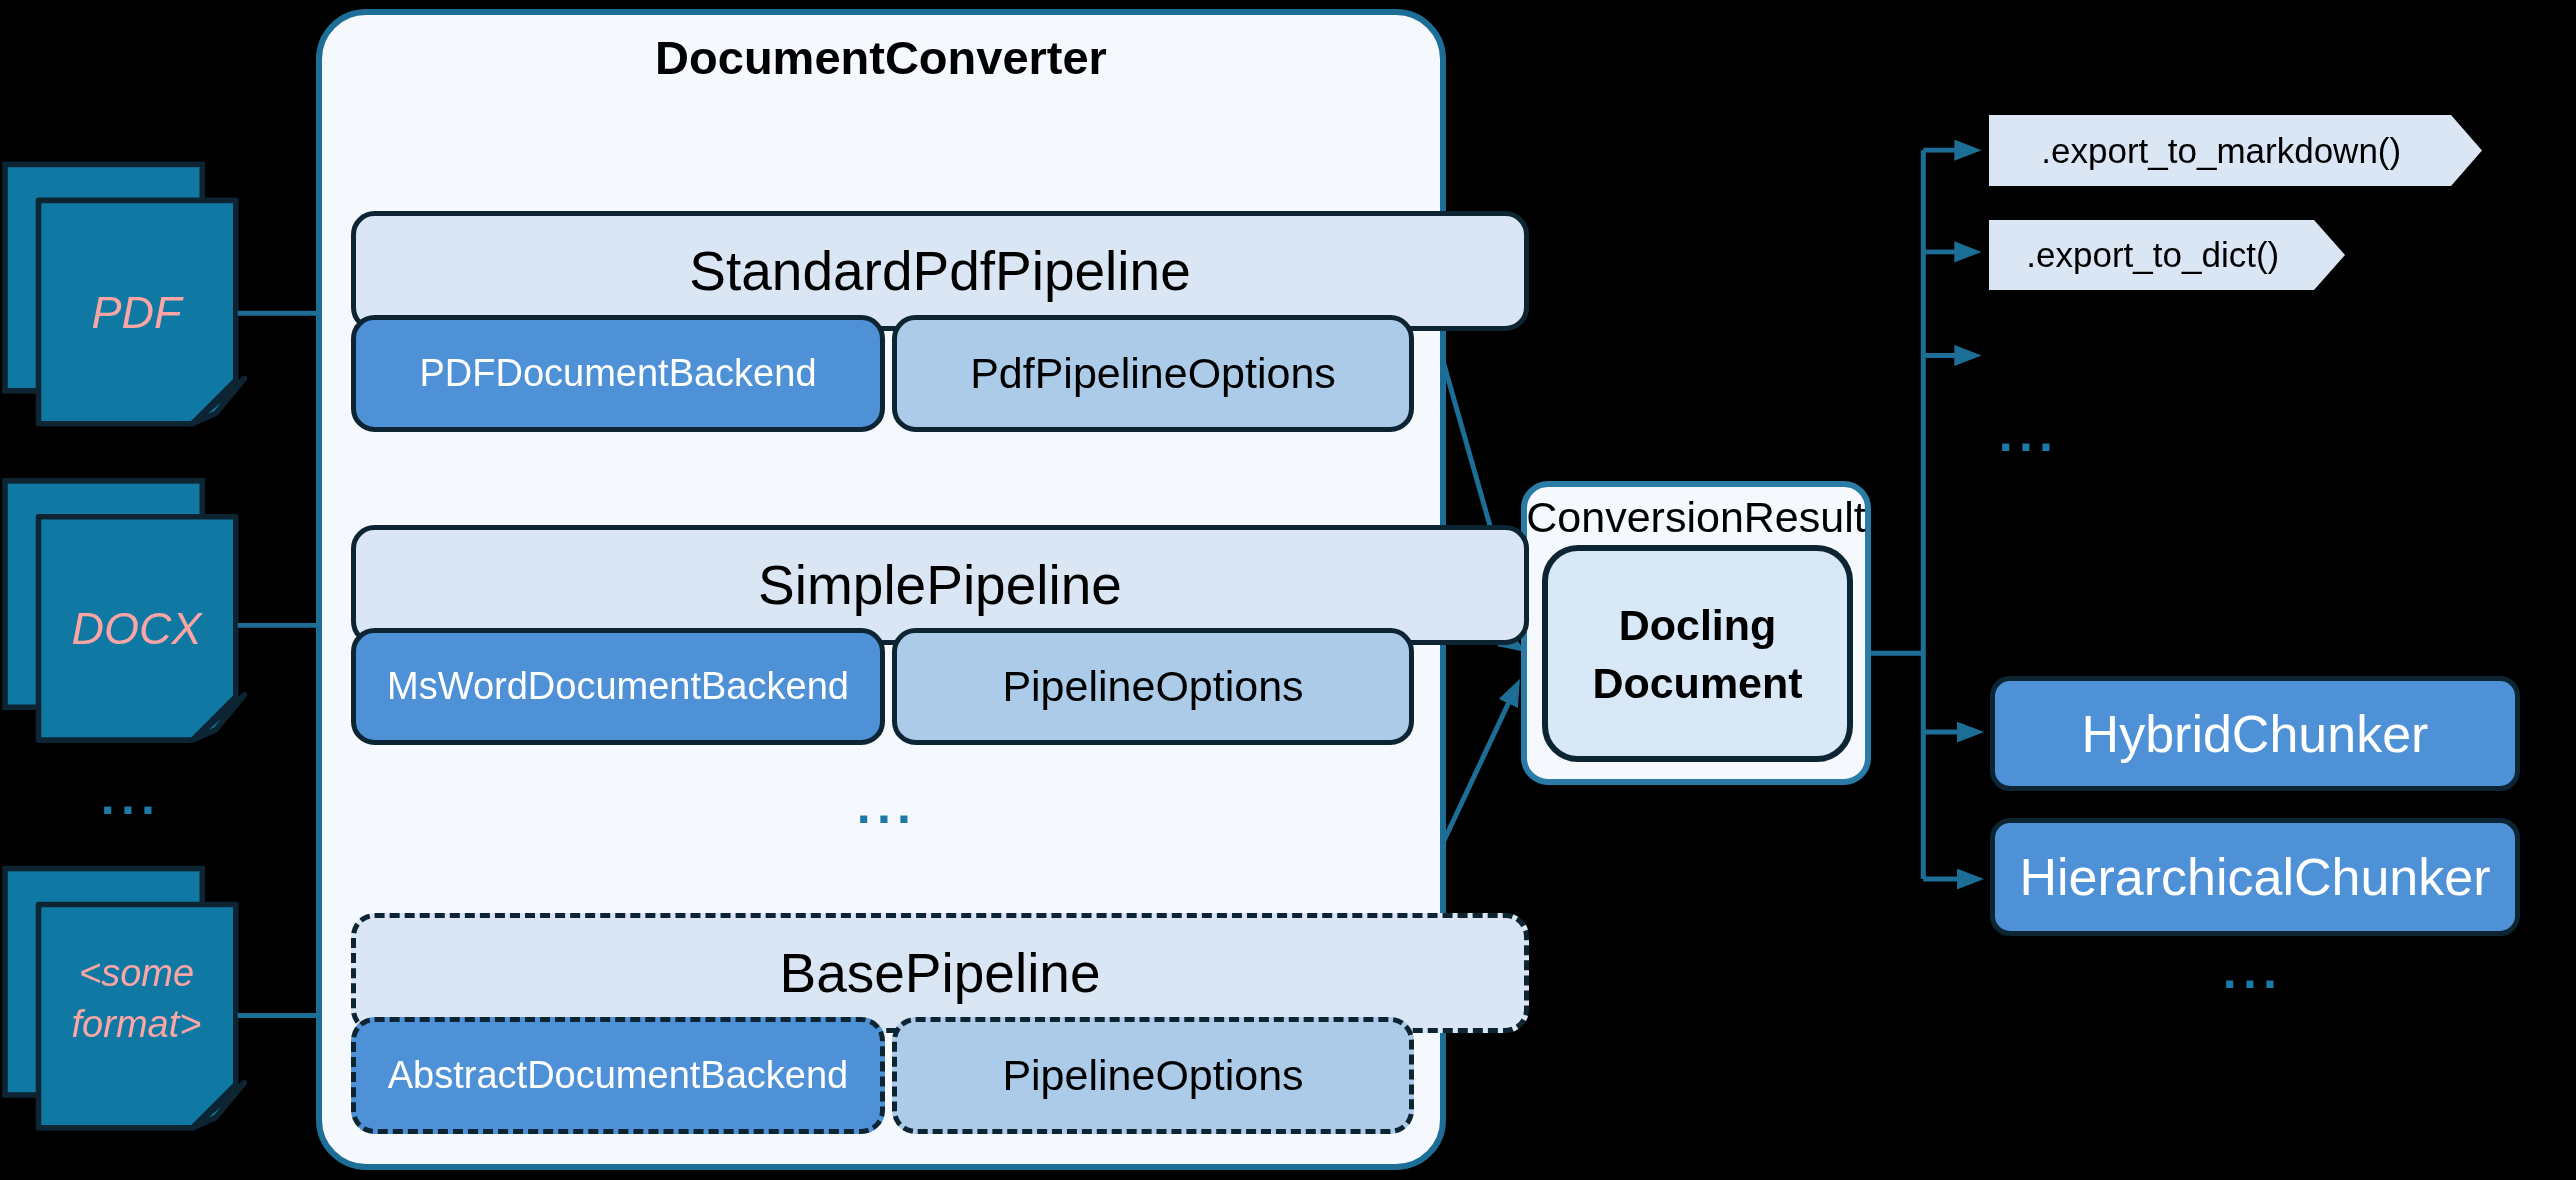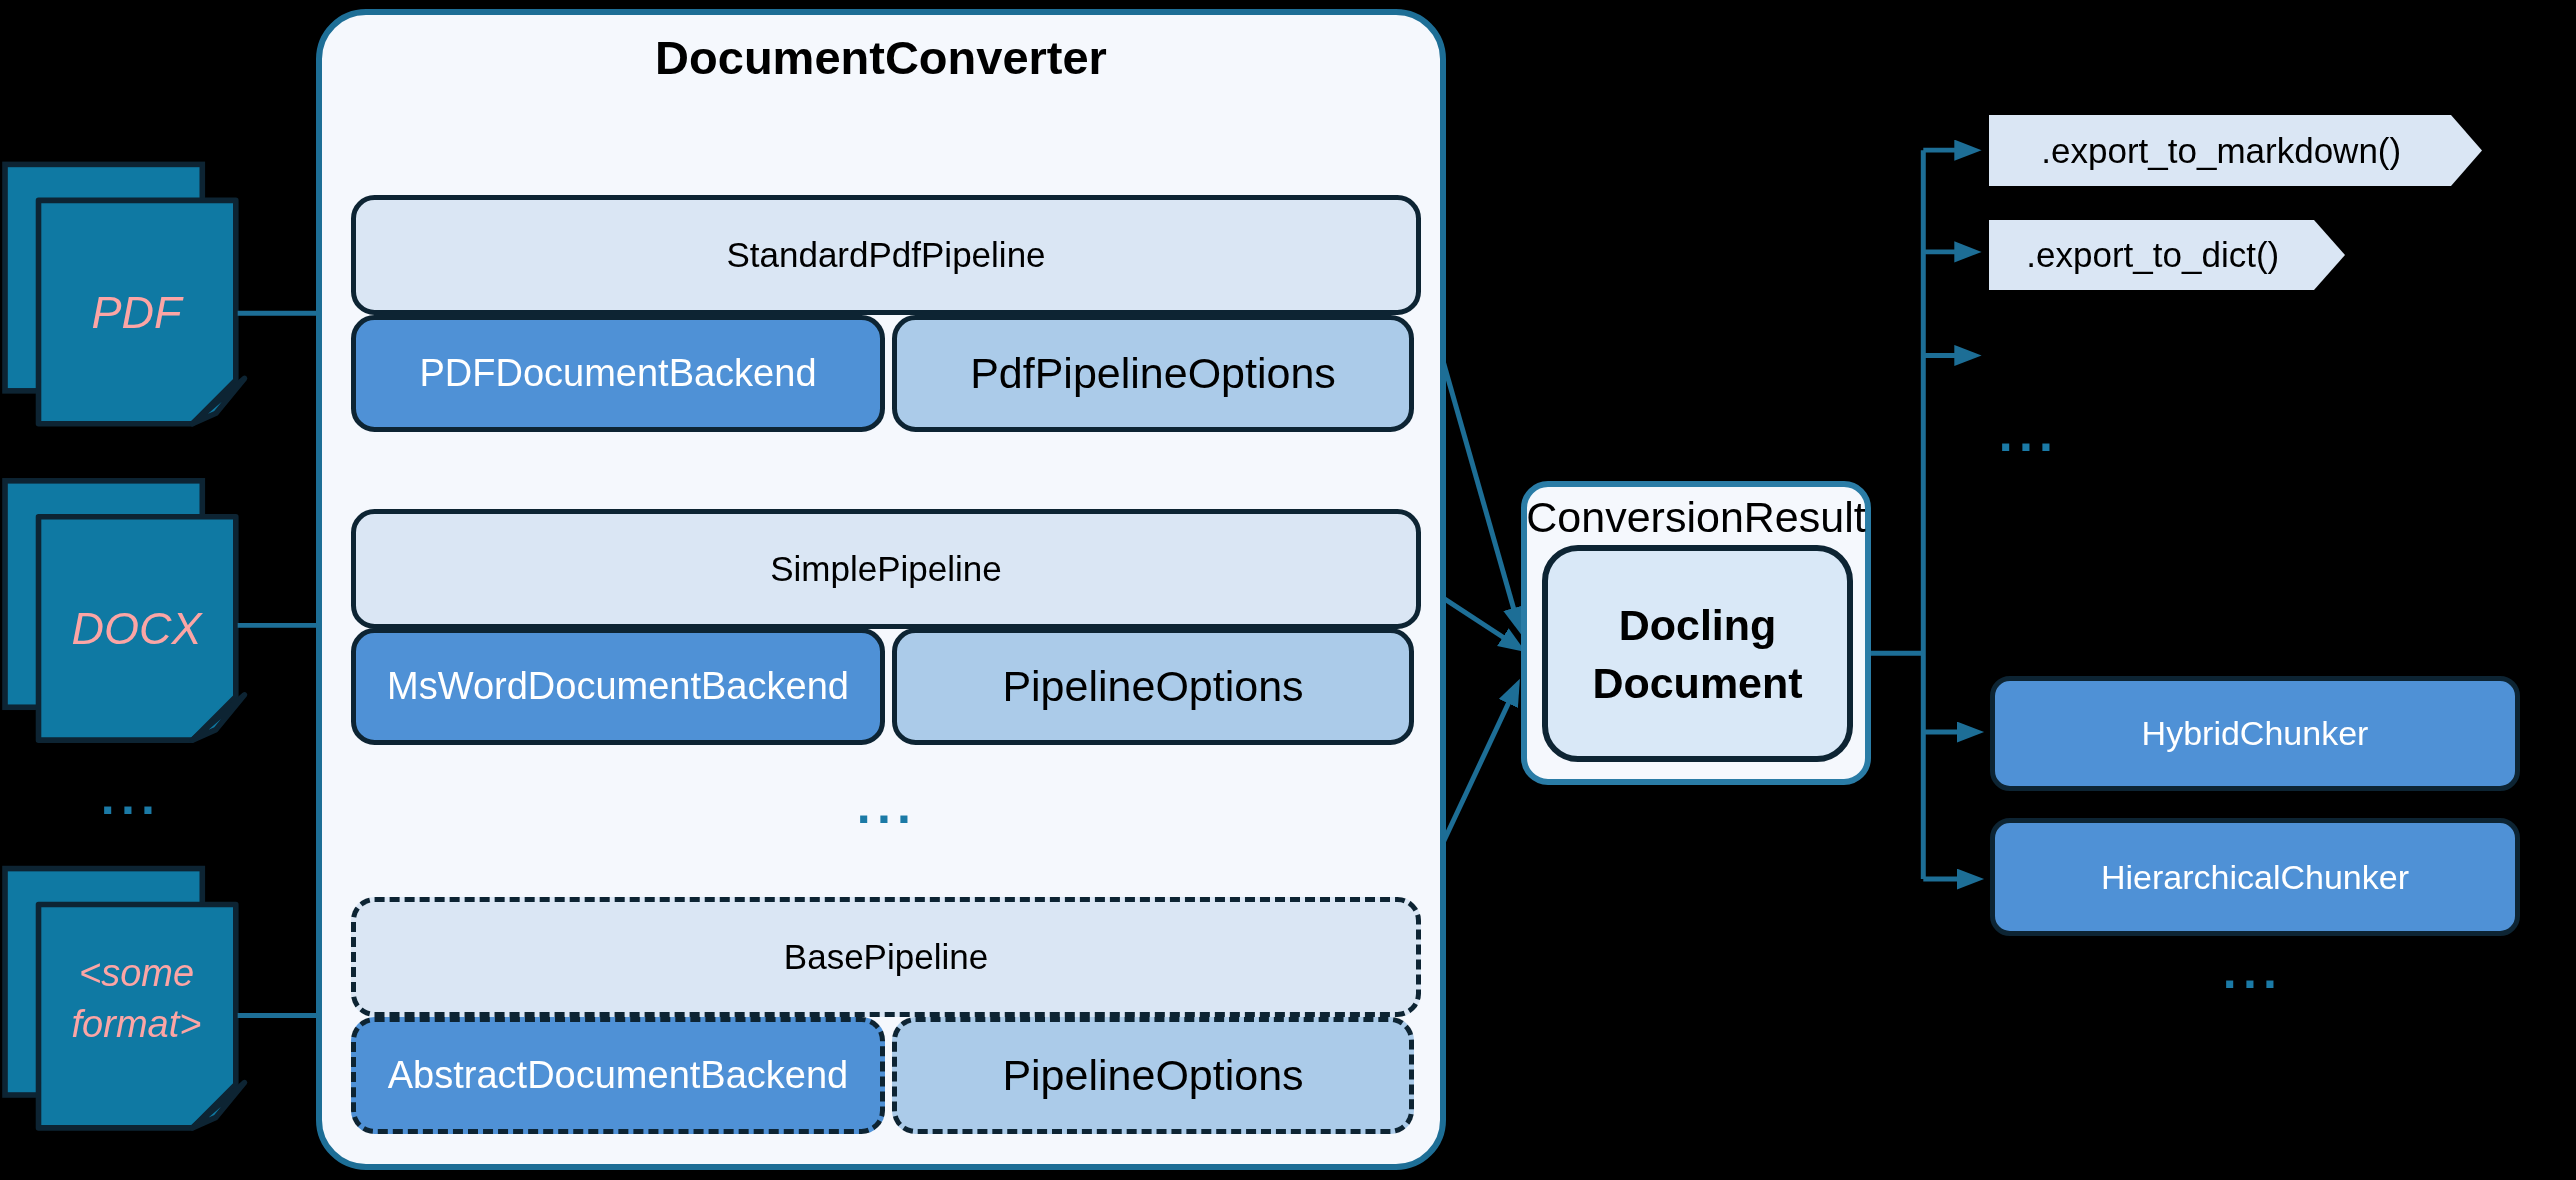--- a/index.html
+++ b/index.html
@@ -8,23 +8,23 @@
   #stage *{box-sizing:border-box;}
   .abs{position:absolute;}
   #connector-svg{position:absolute;left:0;top:0;width:2576px;height:1180px;z-index:1;}
 
   
   #converter{left:316px;top:9.3px;width:1130px;height:1161px;background:#f5f8fd;
              border:6.2px solid #1d6e96;border-radius:50px;z-index:2;}
   #converter-title{left:316px;top:30px;width:1130px;text-align:center;font-size:47px;
                    font-weight:bold;color:#000;z-index:3;}
 
-  .glabel{left:351px;width:1070px;height:120px;background:#dae6f4;border:5px solid #0d2433;
+  .glabel{left:351px;width:1178px;height:120px;background:#dae6f4;border:5px solid #0d2433;
           border-radius:23.6px;display:flex;align-items:center;justify-content:center;
-          font-size:35px;color:#000;z-index:3;}
+          font-size:55px;color:#000;z-index:3;margin-top:16px;}
   .backend{left:351px;width:534px;height:117px;background:#4f91d6;border:5px solid #0d2433;
            border-radius:23.6px;display:flex;align-items:center;justify-content:center;
            font-size:38px;color:#fff;z-index:4;}
   .options{left:892px;width:522px;height:117px;background:#abcbe9;border:5px solid #0d2433;
            border-radius:23.6px;display:flex;align-items:center;justify-content:center;
            font-size:43px;color:#000;z-index:4;}
   .dashed{border-style:dashed;}
 
   .ellipsis{width:136px;text-align:center;font-size:50px;font-weight:bold;color:#1b7aa6;
             letter-spacing:6.2px;z-index:3;}
@@ -43,21 +43,21 @@
                justify-content:center;text-align:center;font-size:43px;font-weight:bold;
                line-height:58px;color:#000;z-index:3;padding:8px 43px;}
 
   
   .pennant{left:1989px;background:#dae6f4;display:flex;align-items:center;justify-content:center;
            padding-right:28.5px;font-size:35px;color:#000;z-index:3;
            clip-path:polygon(0 0,calc(100% - 31px) 0,100% 50%,calc(100% - 31px) 100%,0 100%);}
 
   
   .chunker{left:1990px;width:530px;background:#4f91d6;border:5px solid #0d2433;border-radius:20px;
-           display:flex;align-items:center;justify-content:center;font-size:34px;color:#fff;z-index:3;}
+           display:flex;align-items:center;justify-content:center;font-size:52px;color:#fff;z-index:3;}
 </style>
 </head>
 <body>
 
 <div id="stage">
 
   <svg id="connector-svg" viewBox="0 0 4152 1902" xmlns="http://www.w3.org/2000/svg">
     <defs>
       <marker id="arrow" markerUnits="userSpaceOnUse" markerWidth="46" markerHeight="36" refX="2" refY="17" orient="auto">
         <path d="M0,0 L44,17 L0,34 Z" fill="#1d6e96"></path>

